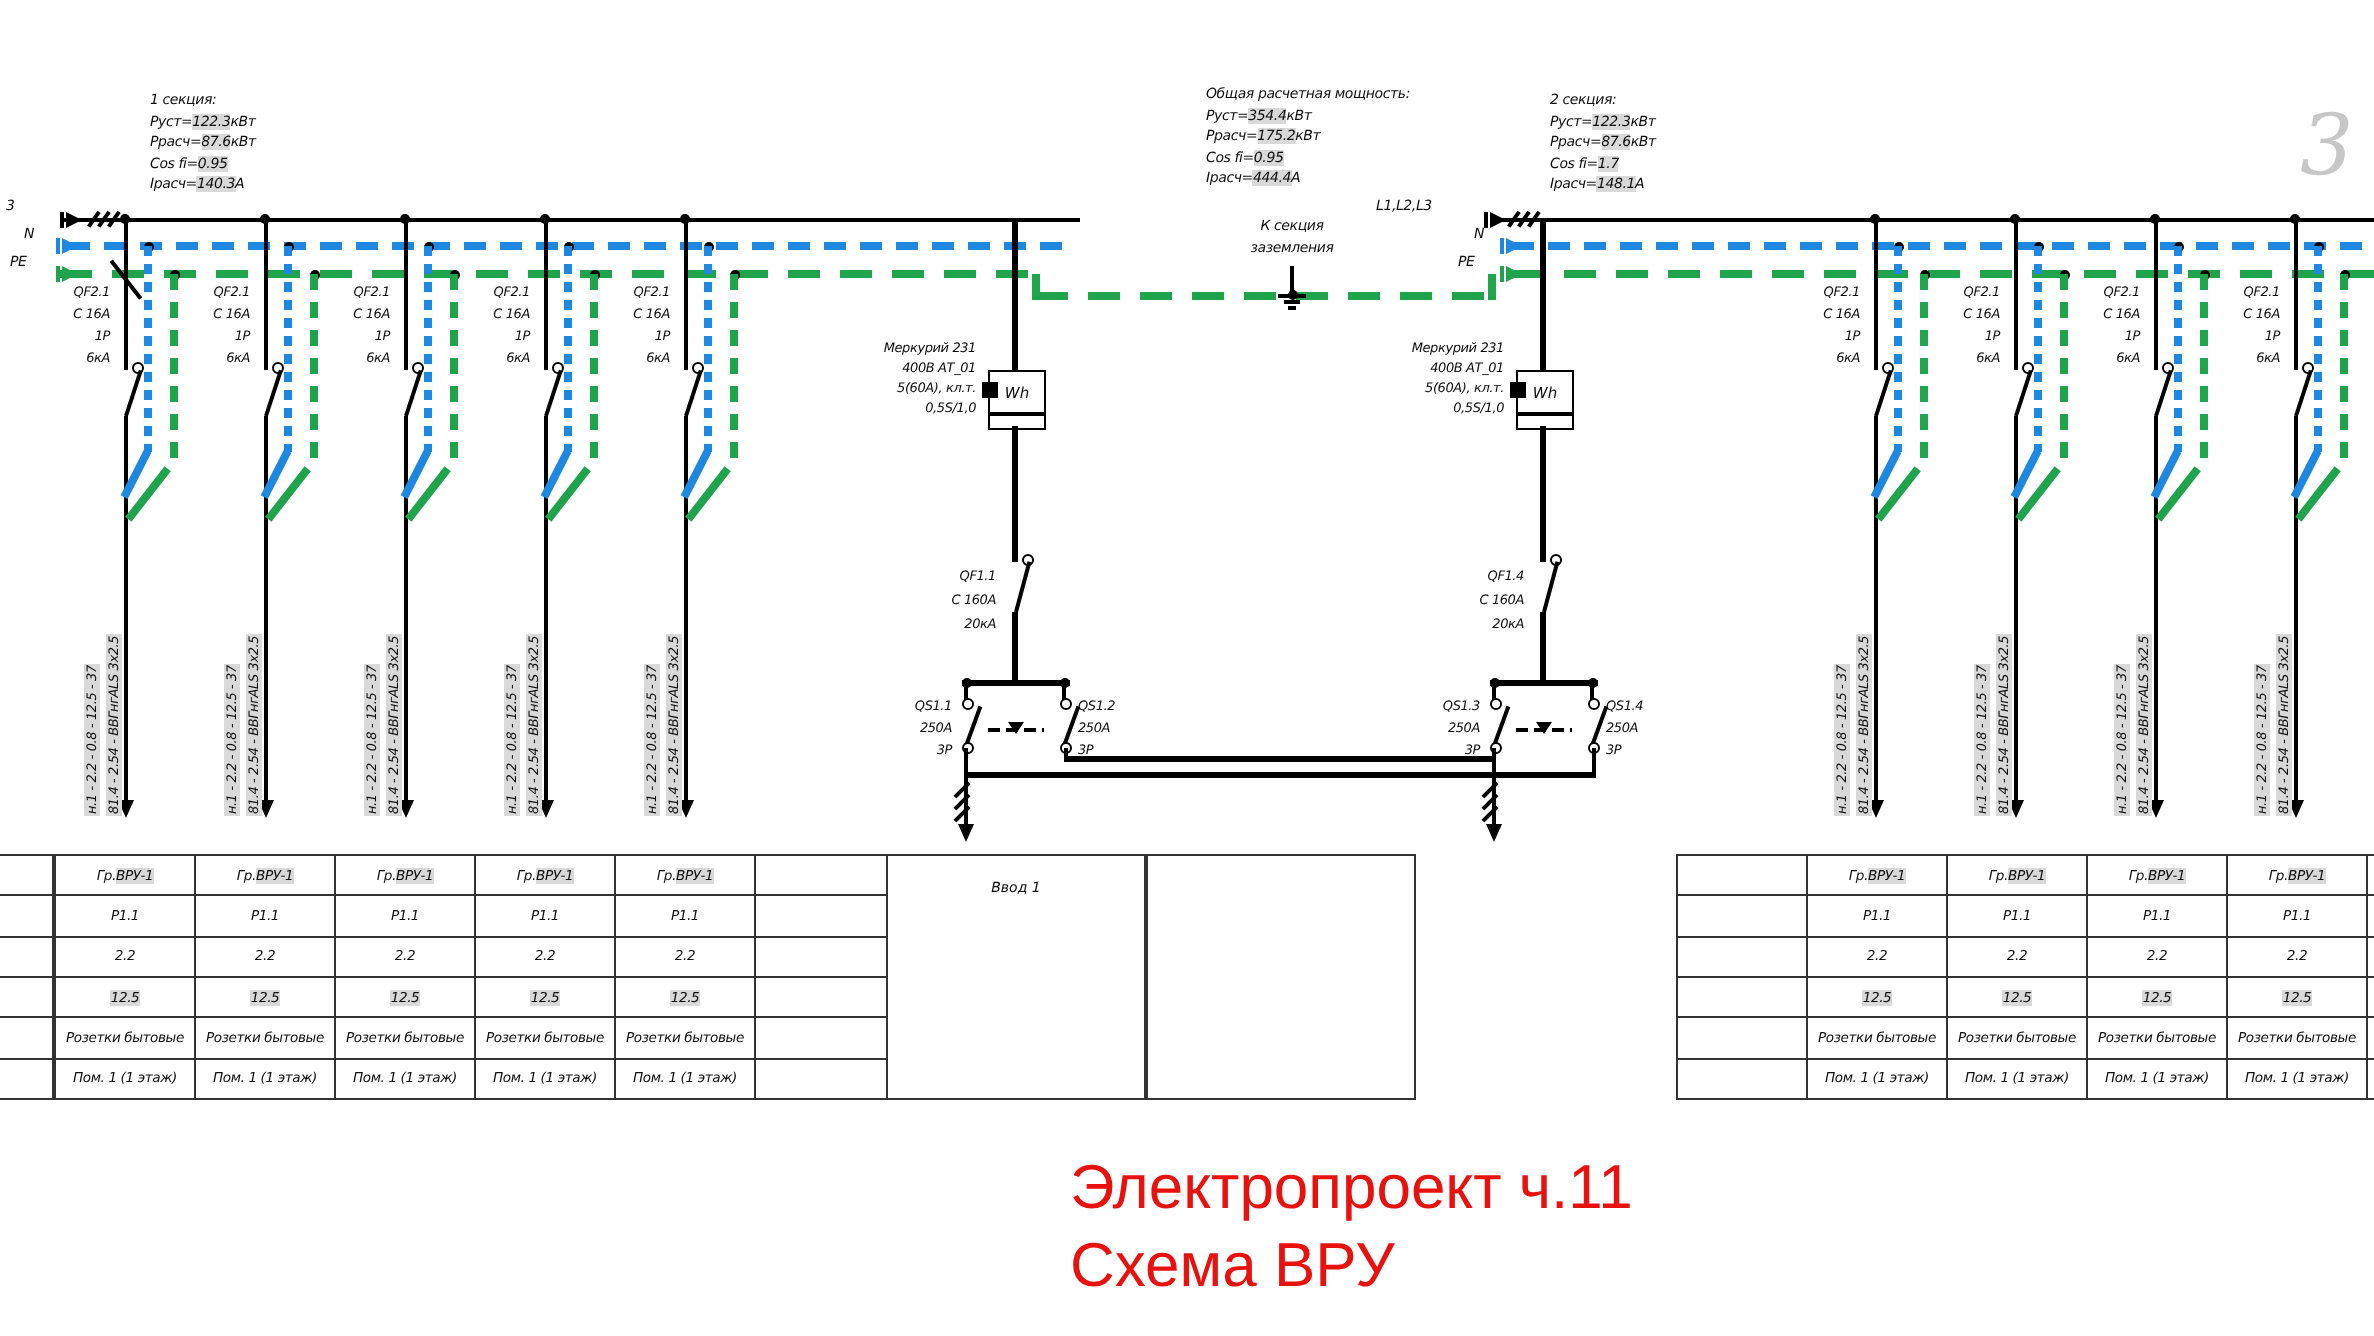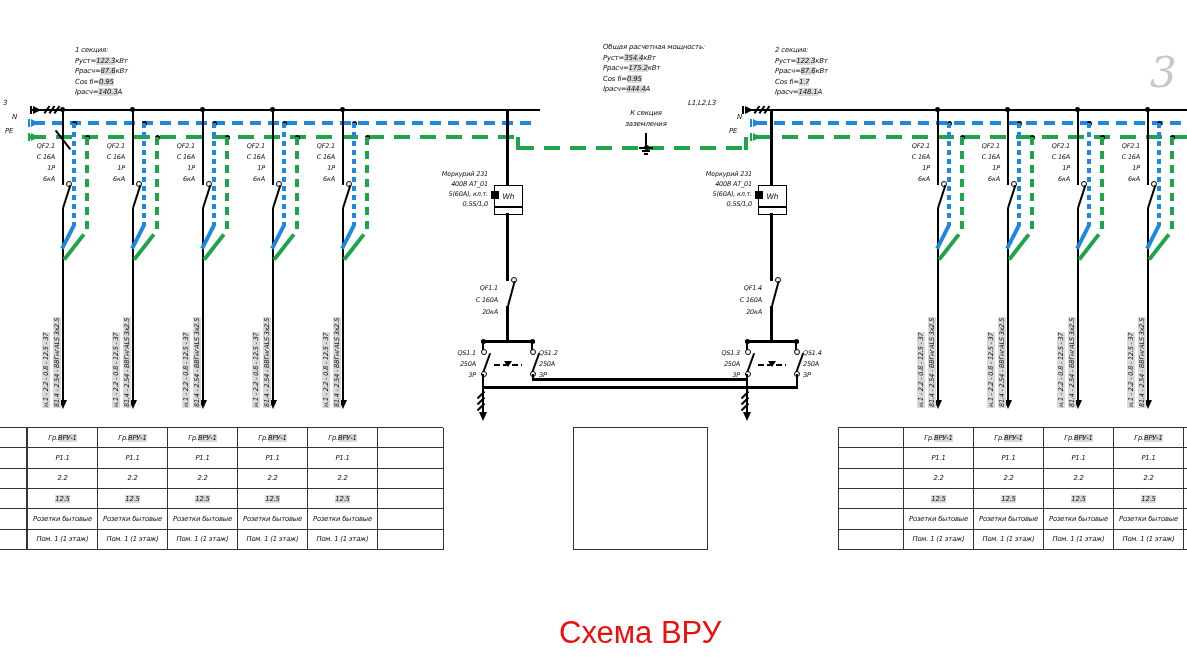--- a/index.html
+++ b/index.html
@@ -519,20 +519,21 @@
 
   <div class="tbl" style="left:377px;width:66px;grid-template-rows:repeat(6,1fr);grid-template-columns:66px">
     <div class="c"></div>
       <div class="c"></div>
       <div class="c"></div>
       <div class="c"></div>
       <div class="c"></div>
       <div class="c"></div>
   </div>
 
+  <div class="bigcell" style="left:443px;width:130px"><span>Ввод 1</span></div>
 
   <div class="bigcell" style="left:573px;width:135px"></div>
 
 
   <div class="tbl" style="left:838px;width:65px;grid-template-rows:repeat(6,1fr);grid-template-columns:65px">
     <div class="c"></div>
       <div class="c"></div>
       <div class="c"></div>
       <div class="c"></div>
       <div class="c"></div>
@@ -624,17 +625,18 @@
 
   <div class="tbl" style="left:1183px;width:4px;grid-template-rows:repeat(6,1fr);grid-template-columns:4px">
     <div class="c"></div>
       <div class="c"></div>
       <div class="c"></div>
       <div class="c"></div>
       <div class="c"></div>
       <div class="c"></div>
   </div>
 
-  <div class="title" style="left:559px;top:613px">Схема ВРУ</div>
+  <div class="title" style="left:535px;top:574px">Электропроект ч.11</div>
+  <div class="title" style="left:535px;top:613px">Схема ВРУ</div>
 
   <div class="wmark" style="left:1150px;top:48px">3</div>
 
 </div>
 
 </body></html>

